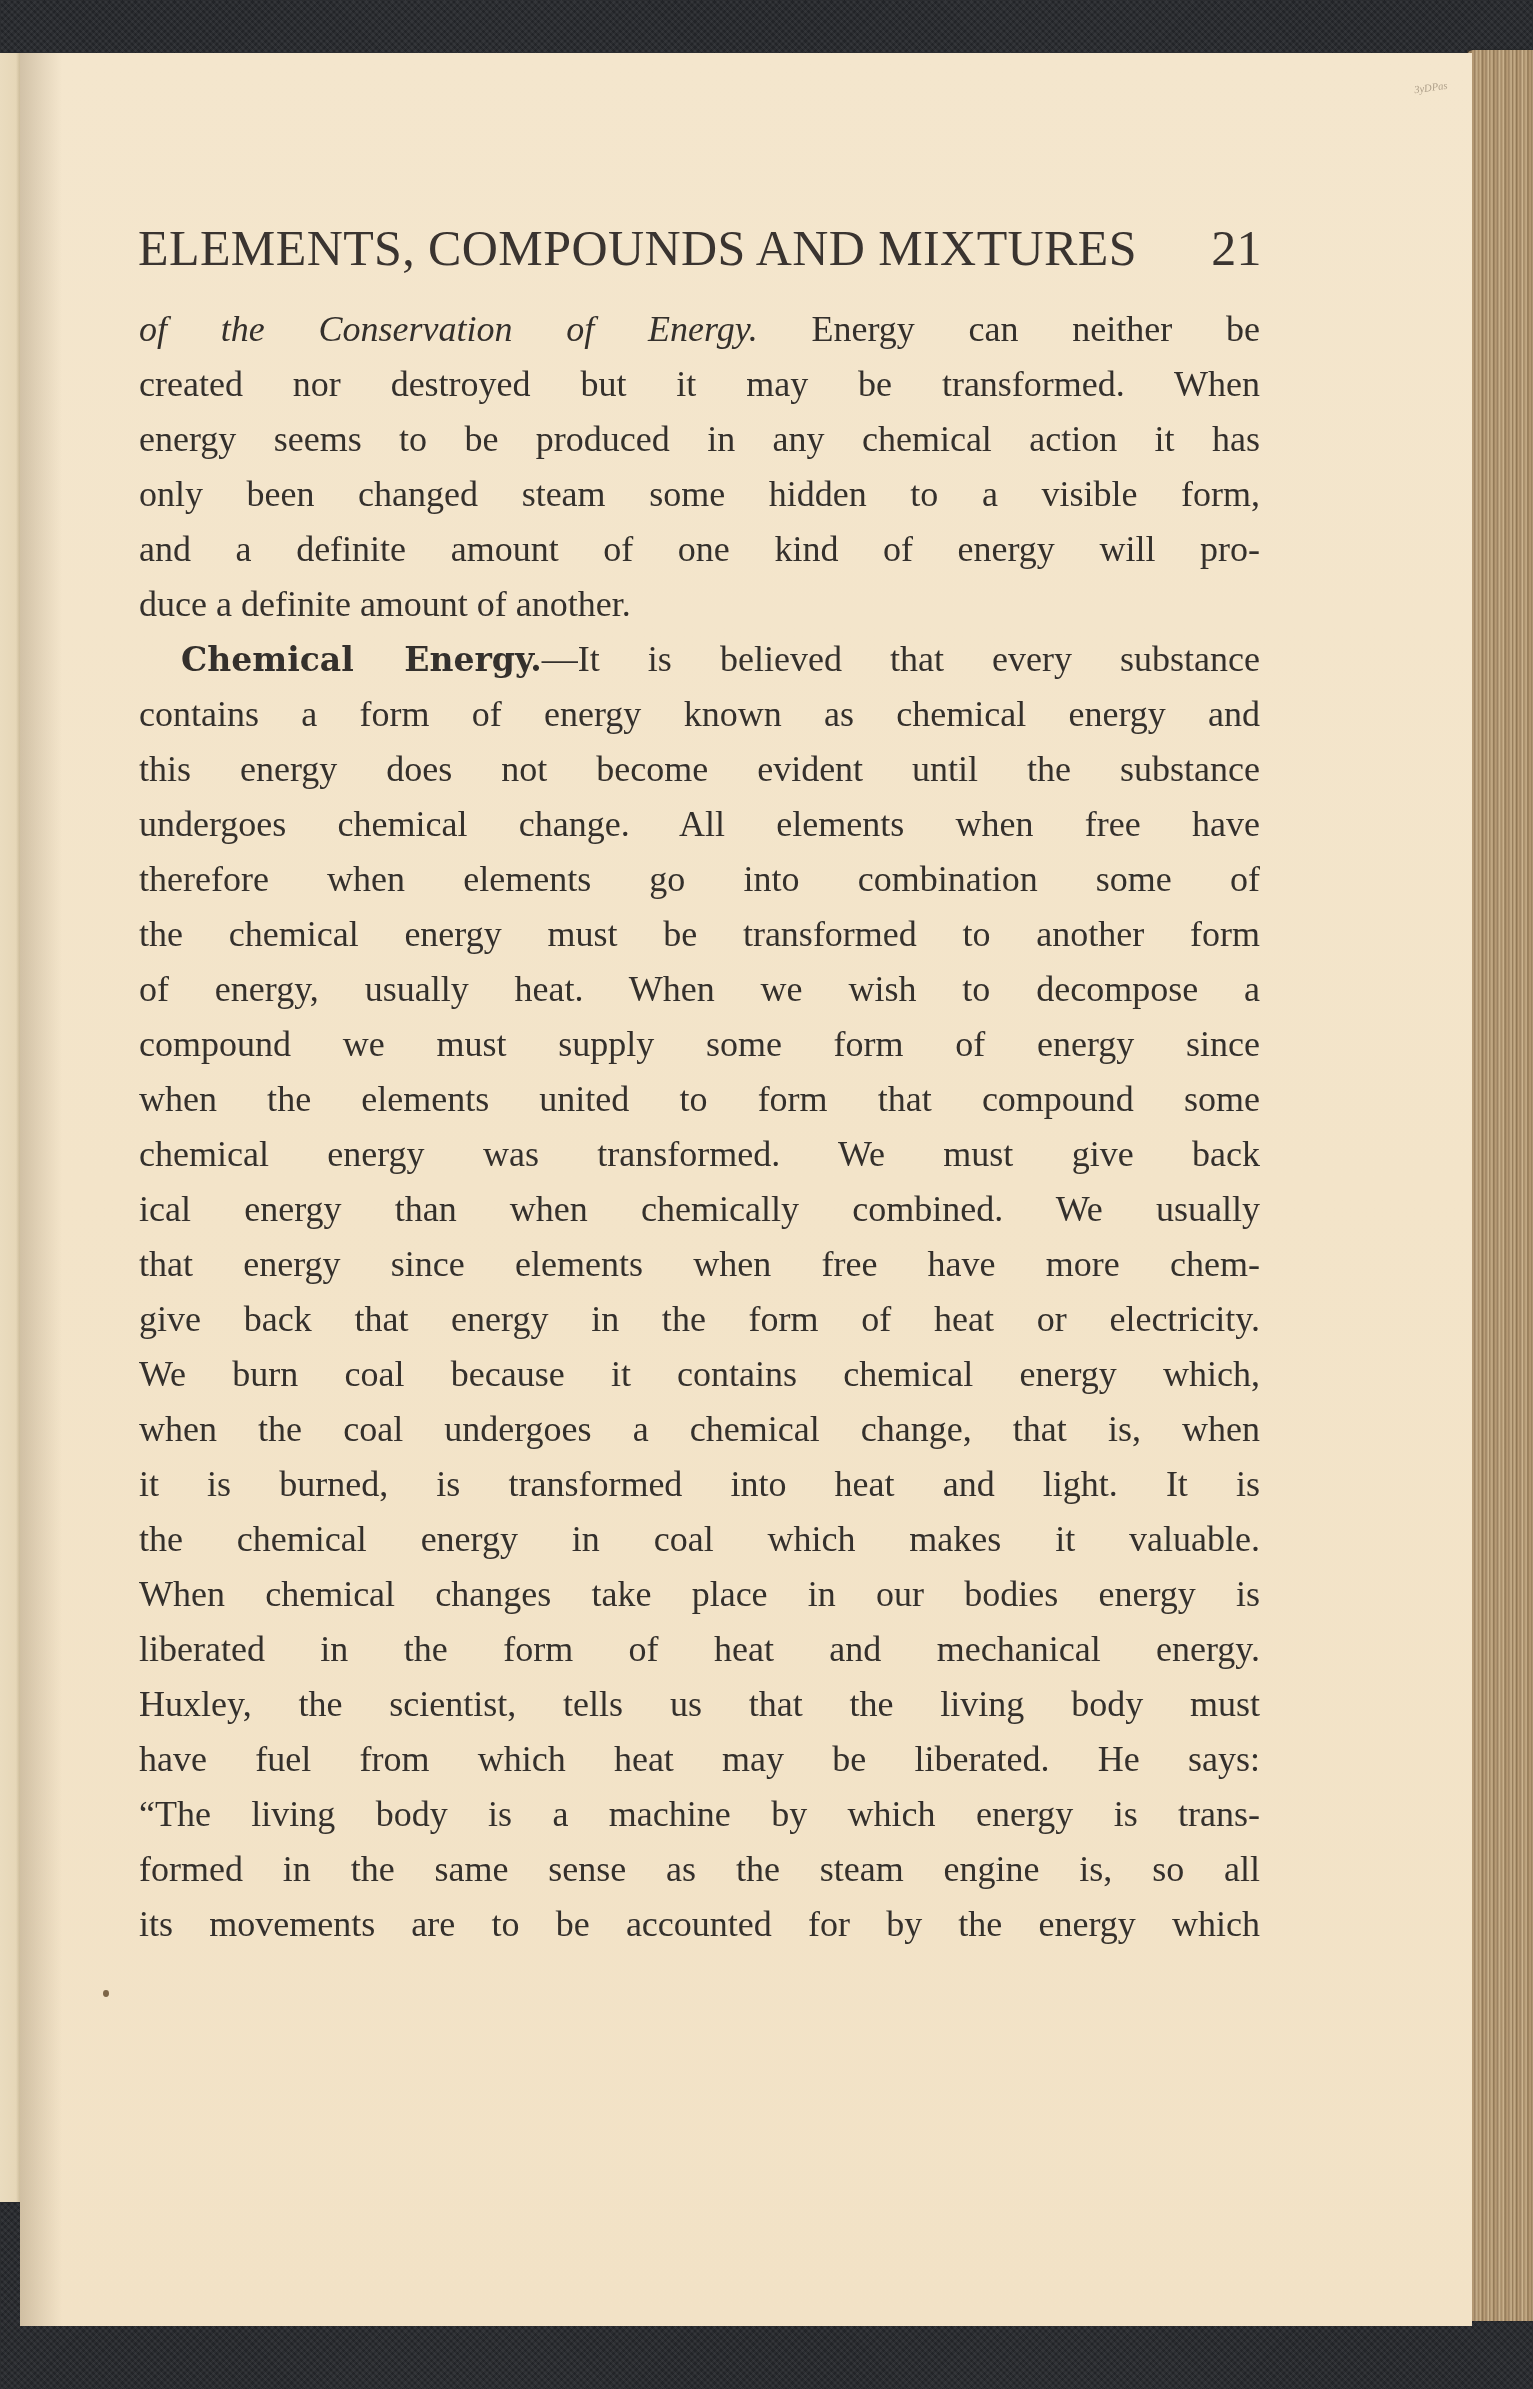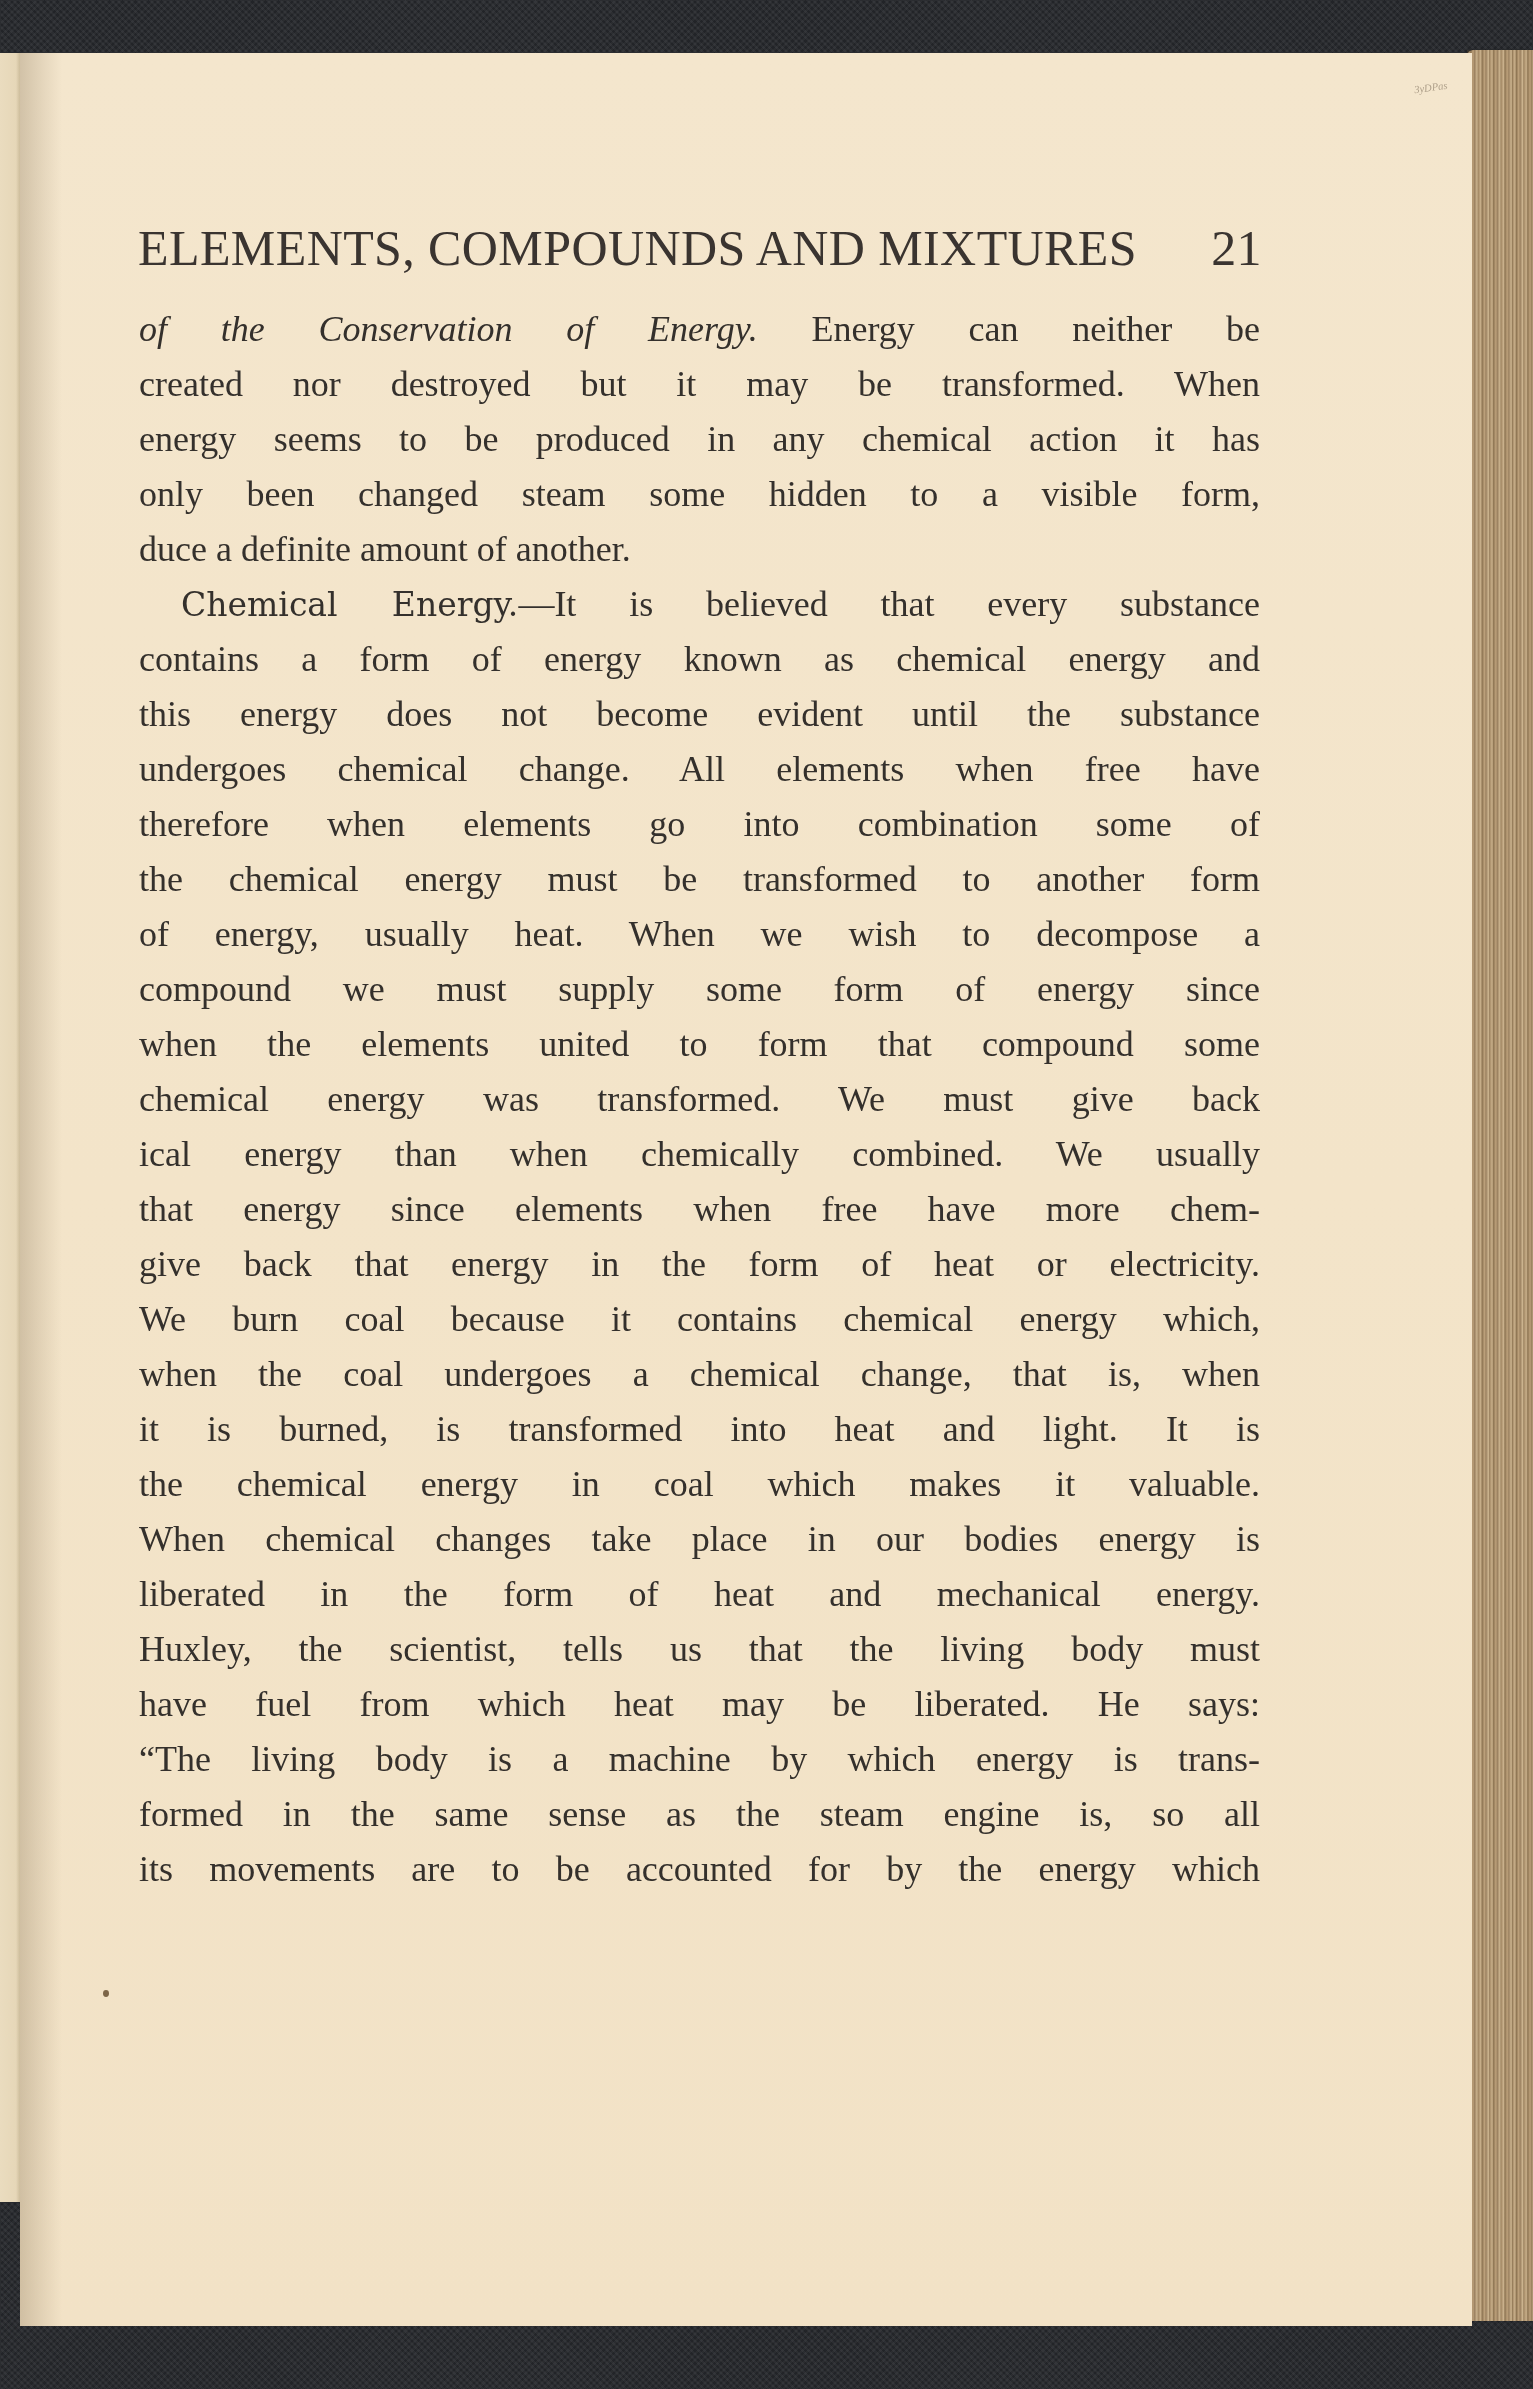--- a/index.html
+++ b/index.html
@@ -110,21 +110,21 @@
     text-align-last: left;
   }
   .line.indent {
     padding-left: 42px;
   }
   .italic {
     font-style: italic;
   }
   .bold-head {
     font-family: "DejaVu Serif", "Liberation Serif", serif;
-    font-weight: normal;
+    font-weight: bold;
     font-size: 33px;
     margin-top: 48px;
   }
   .speck {
     position: absolute;
     left: 103px;
     top: 1990px;
     width: 6px;
     height: 6.8px;
     border-radius: 50%;
@@ -156,20 +156,21 @@
   <span class="title">ELEMENTS, COMPOUNDS AND MIXTURES</span>
   <span class="page-num">21</span>
 </div>
 
 <div class="body-text">
 
   <div class="line"><span class="italic">of the Conservation of Energy.</span><span>  Energy can neither be</span></div>
   <div class="line">created nor destroyed but it may be transformed.  When</div>
   <div class="line">energy seems to be produced in any chemical action it has</div>
   <div class="line">only been changed steam some hidden to a visible form,</div>
+  <div class="line">and a definite amount of one kind of energy will pro-</div>
   <div class="line last">duce a definite amount of another.</div>
 
   <div class="line indent"><span class="bold-head">Chemical Energy.</span><span>—It is believed that every substance</span></div>
   <div class="line">contains a form of energy known as chemical energy and</div>
   <div class="line">this energy does not become evident until the substance</div>
   <div class="line">undergoes chemical change.  All elements when free have</div>
   <div class="line">therefore when elements go into combination some of</div>
   <div class="line">the chemical energy must be transformed to another form</div>
   <div class="line">of energy, usually heat.  When we wish to decompose a</div>
   <div class="line">compound we must supply some form of energy since</div>

